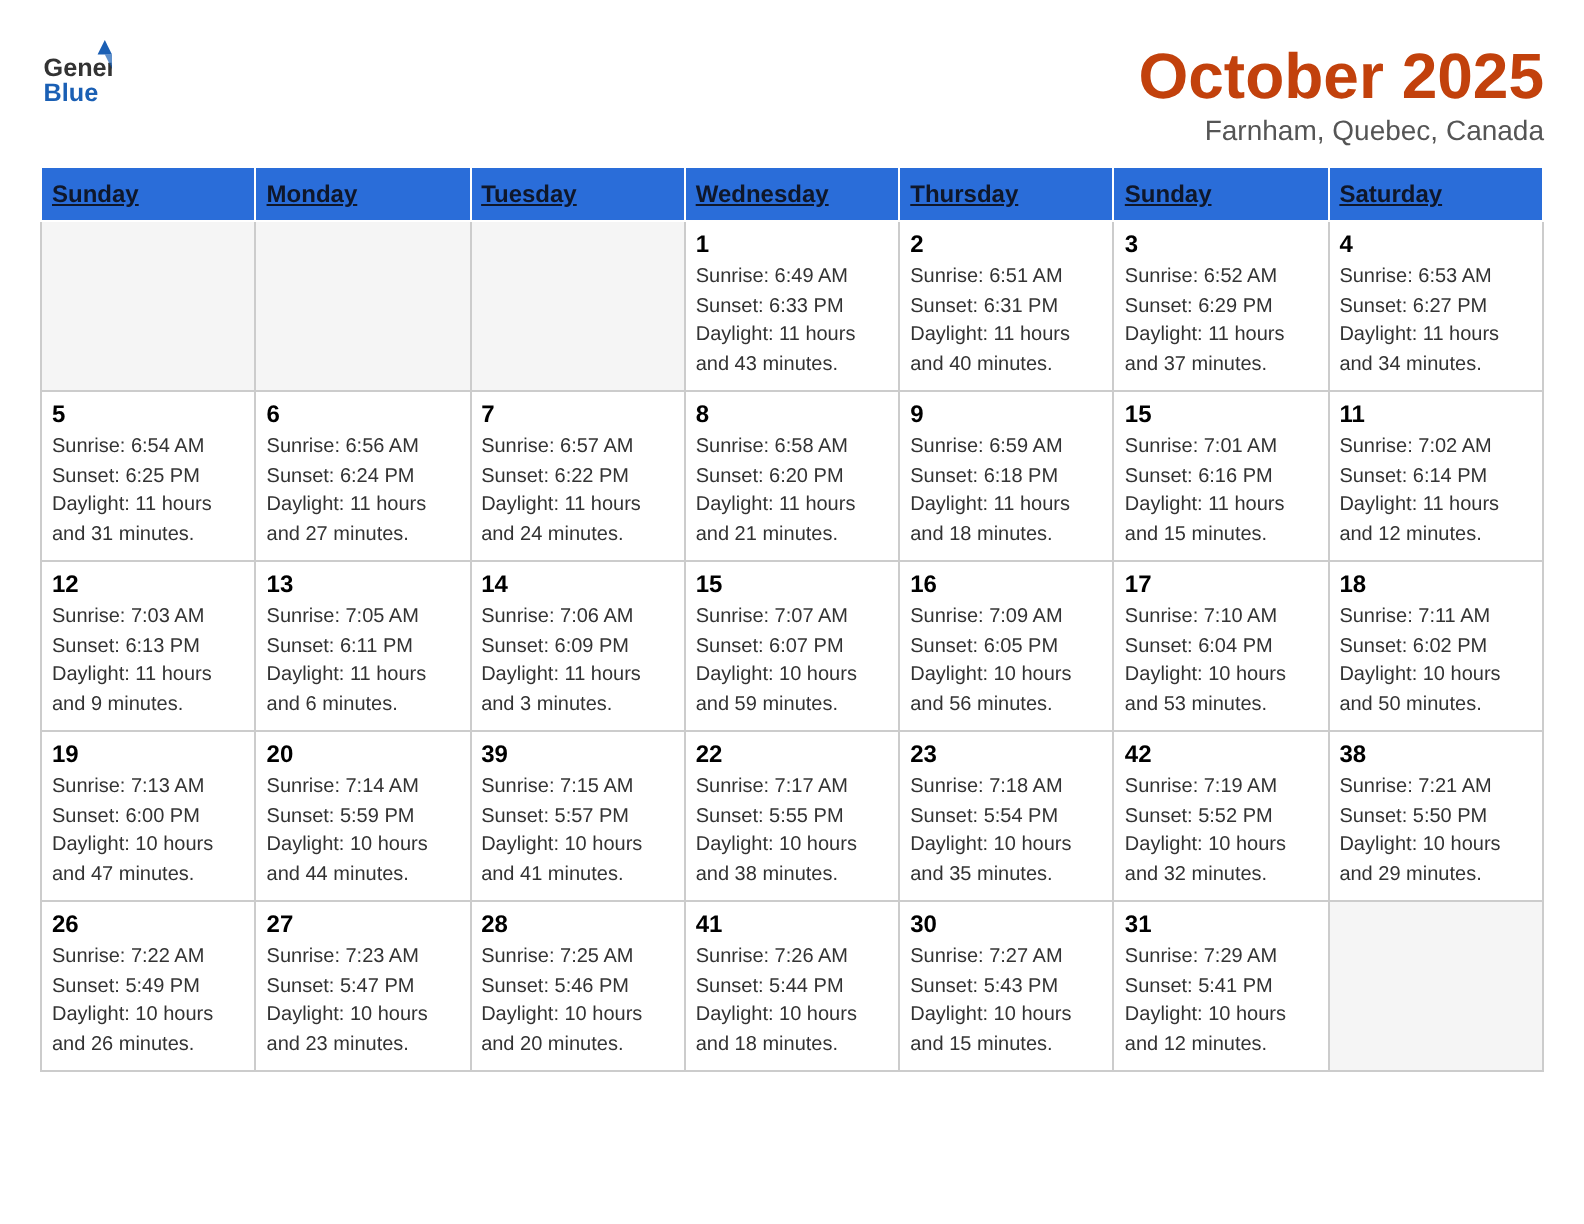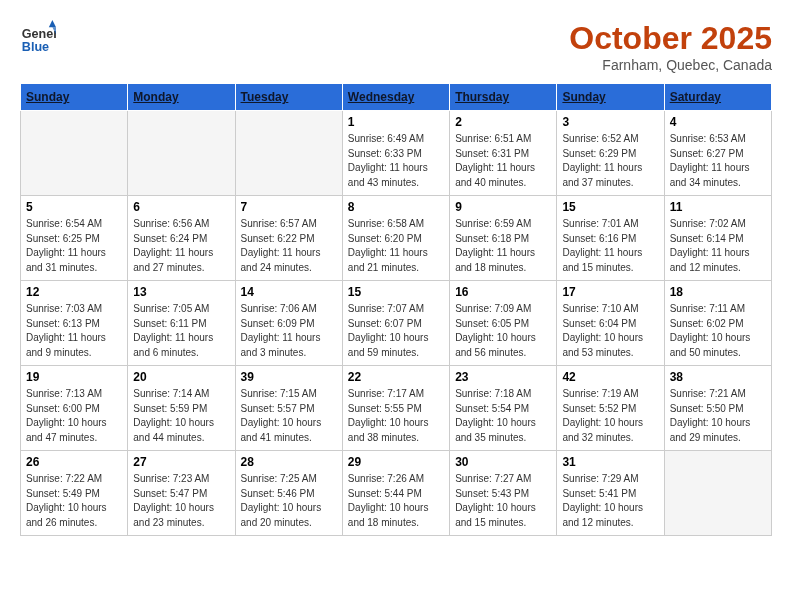--- a/index.html
+++ b/index.html
@@ -227,21 +227,21 @@
         </td>
         <td>
           <span class="day-number">27</span>
           <div class="day-info">Sunrise: 7:23 AM<br>Sunset: 5:47 PM<br>Daylight: 10 hours and 23 minutes.</div>
         </td>
         <td>
           <span class="day-number">28</span>
           <div class="day-info">Sunrise: 7:25 AM<br>Sunset: 5:46 PM<br>Daylight: 10 hours and 20 minutes.</div>
         </td>
         <td>
-          <span class="day-number">29</span>
+          <span class="day-number">41</span>
           <div class="day-info">Sunrise: 7:26 AM<br>Sunset: 5:44 PM<br>Daylight: 10 hours and 18 minutes.</div>
         </td>
         <td>
           <span class="day-number">30</span>
           <div class="day-info">Sunrise: 7:27 AM<br>Sunset: 5:43 PM<br>Daylight: 10 hours and 15 minutes.</div>
         </td>
         <td>
           <span class="day-number">31</span>
           <div class="day-info">Sunrise: 7:29 AM<br>Sunset: 5:41 PM<br>Daylight: 10 hours and 12 minutes.</div>
         </td>

